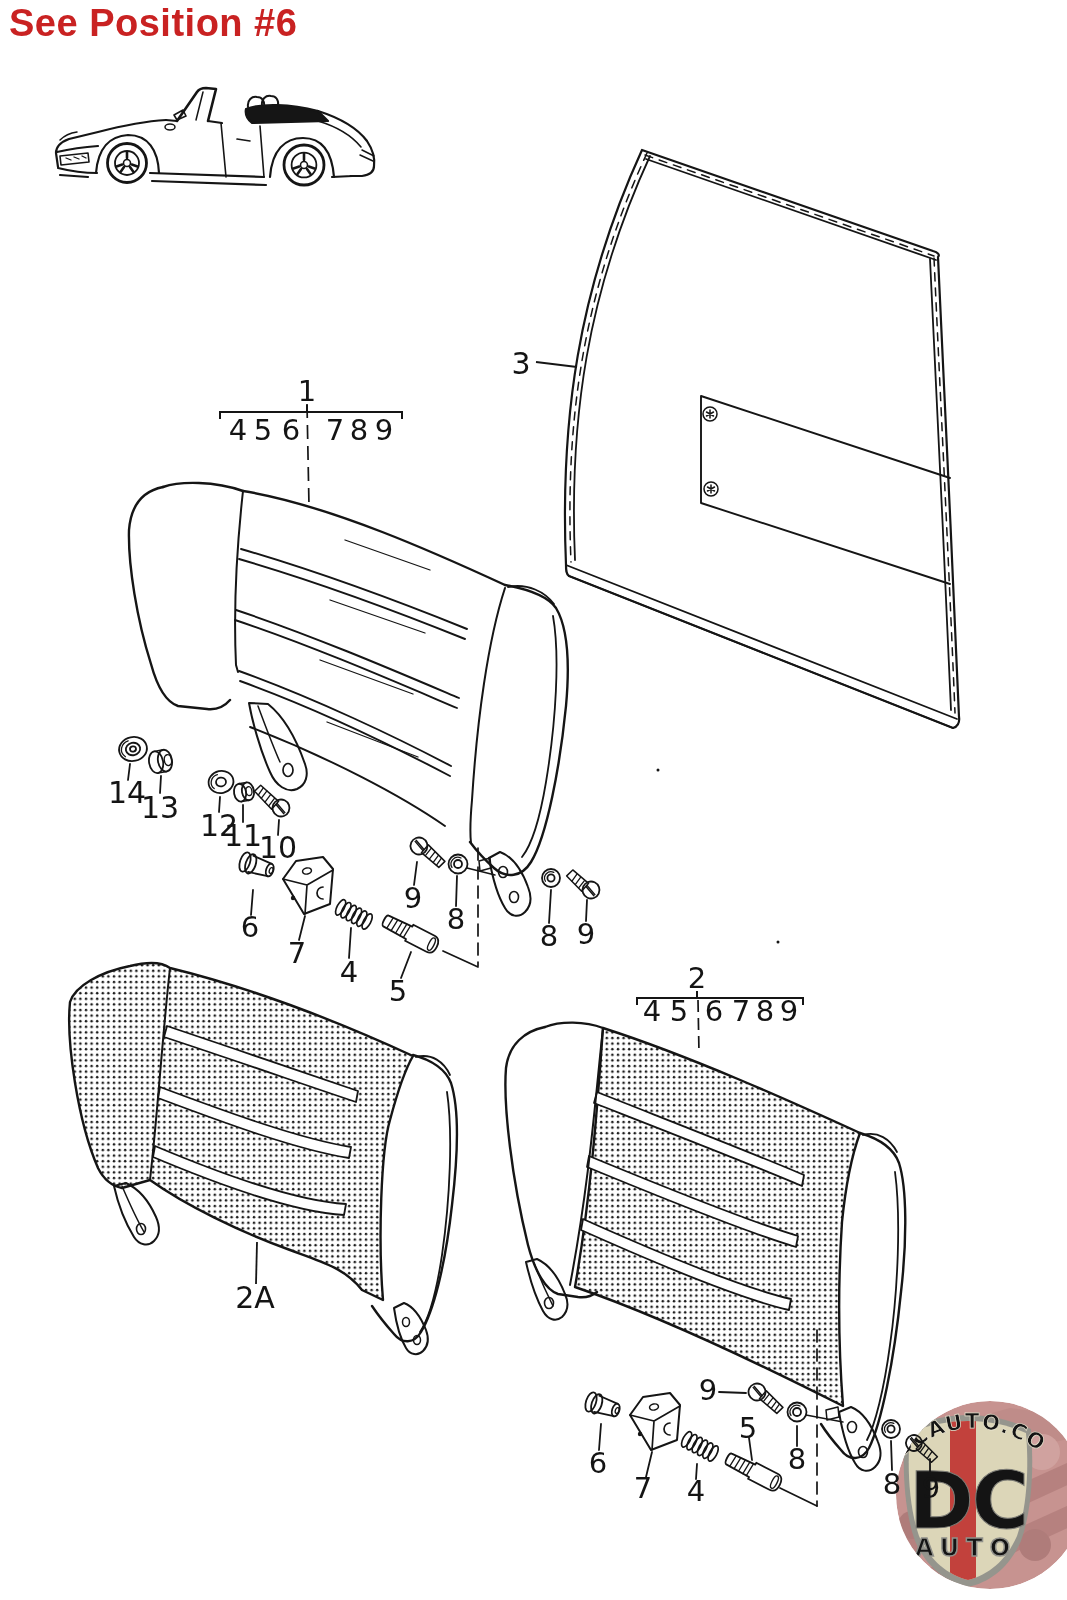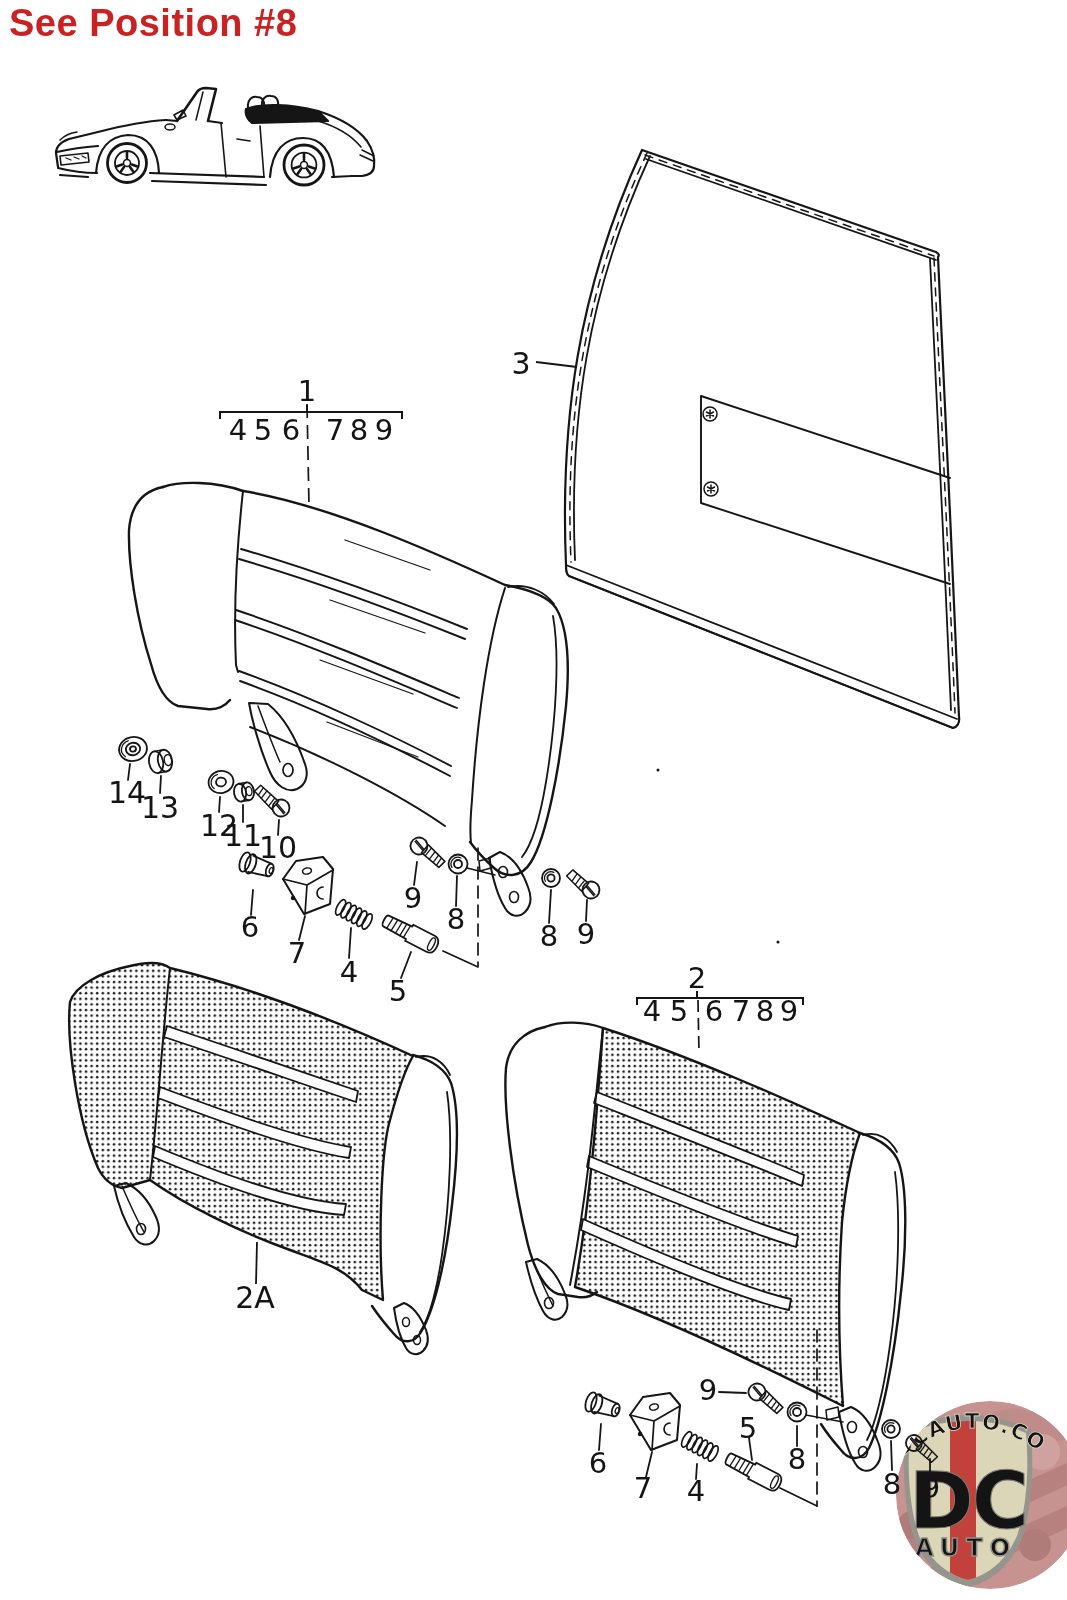--- a/index.html
+++ b/index.html
@@ -423,14 +423,14 @@
       <text class="lbl" x="643" y="1498" text-anchor="middle">7</text>
       <text class="lbl" x="696" y="1501" text-anchor="middle">4</text>
       <text class="lbl" x="748" y="1438" text-anchor="middle">5</text>
       <text class="lbl" x="708" y="1400" text-anchor="middle">9</text>
       <text class="lbl" x="797" y="1469" text-anchor="middle">8</text>
       <text class="lbl" x="892" y="1494" text-anchor="middle">8</text>
       <text class="lbl" x="931" y="1498" text-anchor="middle">9</text>
     </g>
   </svg>
 
-  <div class="note">See Position #8</div>
+  <div class="note">See Position #6</div>
 </div>
 
 </body></html>

